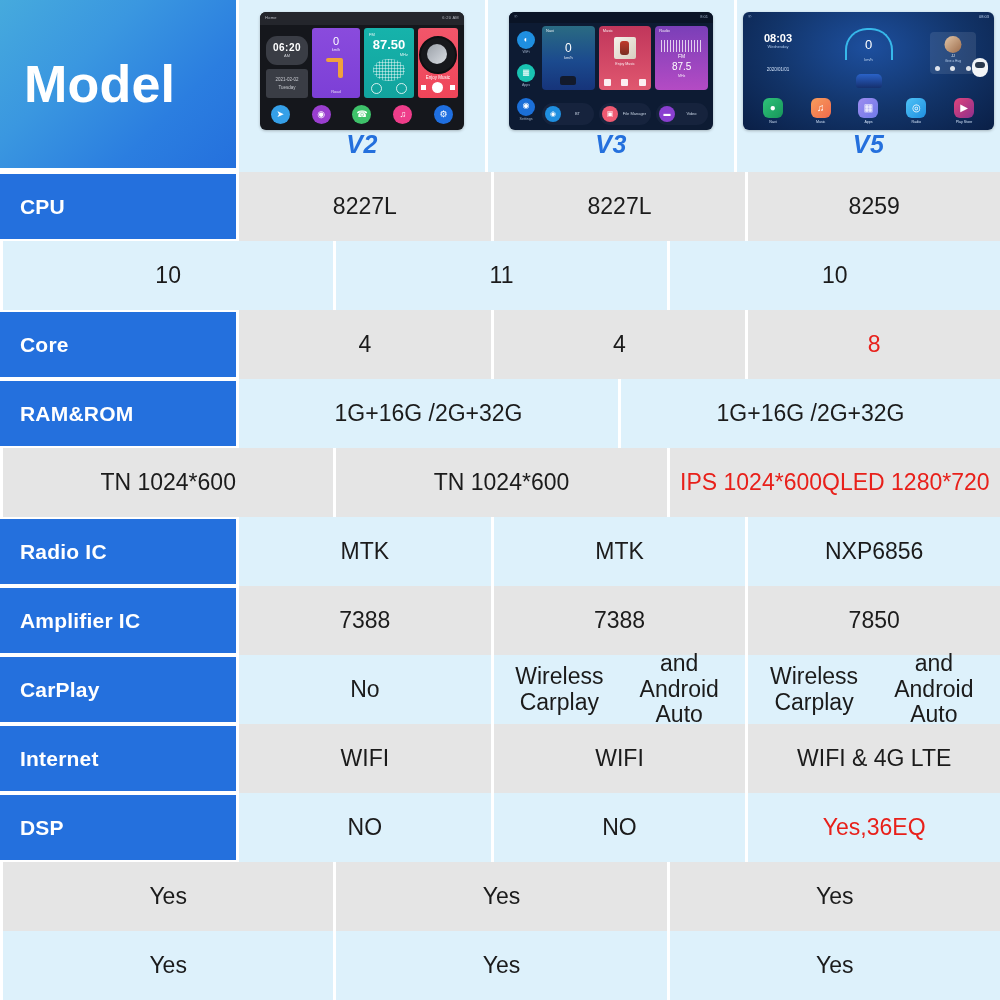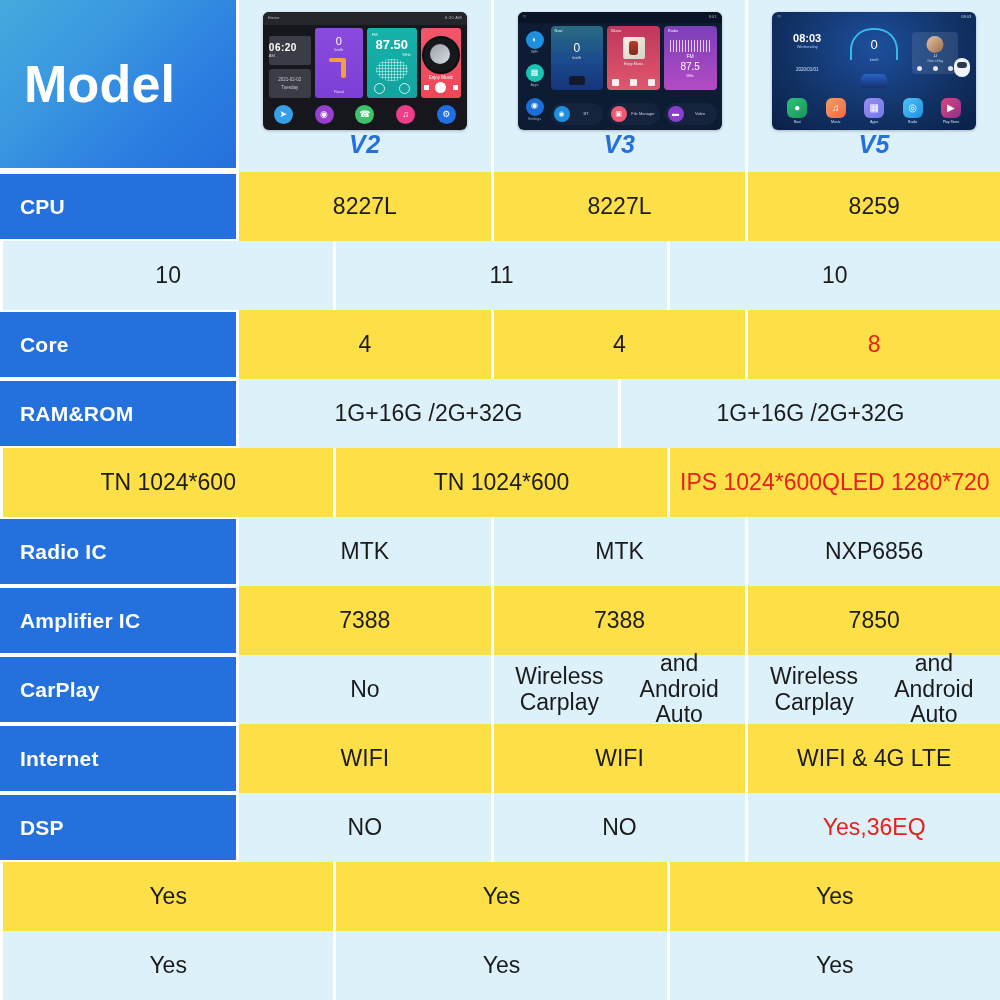--- a/index.html
+++ b/index.html
@@ -51,21 +51,21 @@
     box-sizing:border-box;
     display:flex;align-items:center;justify-content:center;
     text-align:center;
     font-size:23px;
     color:#1b1b1b;
     border-left:3px solid #ffffff;
     line-height:1.12;
     padding:0 6px;
   }
   .row.data.alt .cell{background:#ddf1fb;}
-  .row.data .cell{background:#fde047;}
+  .row.data .cell{background:#e5e5e5;}
   .row.header .cell{
     background:#ddf1fb;
     flex-direction:column;
     justify-content:flex-start;
     padding-top:12px;
   }
   .cell.red{color:#e8201a;}
   .cell .two-line{display:block;}
 
   
@@ -85,22 +85,22 @@
     color:#2470dd;
     letter-spacing:.5px;
   }
 
   
   .v2-bar{position:absolute;top:0;left:0;right:0;height:13px;background:#24262c;
           display:flex;align-items:center;justify-content:space-between;padding:0 5px;}
   .v2-bar .b{font-size:4px;color:#b9bcc4;letter-spacing:.3px;}
   .v2-tiles{position:absolute;top:16px;left:6px;right:6px;height:70px;display:flex;gap:4px;}
   .v2-col1{width:42px;display:flex;flex-direction:column;gap:4px;}
-  .v2-clock{flex:1;background:#3a3d45;border-radius:2px;display:flex;flex-direction:column;
-            align-items:flex-start;justify-content:center;color:#fff;margin-top:8px;}
+  .v2-clock{flex:1;background:#3a3d45;border-radius:11px;display:flex;flex-direction:column;
+            align-items:center;justify-content:center;color:#fff;margin-top:8px;}
   .v2-clock .t{font-size:10px;letter-spacing:.5px;font-weight:bold;}
   .v2-clock .s{font-size:4px;margin-top:1px;color:#cfd2d8;}
   .v2-date{flex:1;background:#3a3d45;border-radius:3px;display:flex;flex-direction:column;
            align-items:center;justify-content:center;color:#c9ccd2;}
   .v2-date .d1{font-size:4.5px;}
   .v2-date .d2{font-size:4.5px;margin-top:2px;}
   .v2-speed{width:48px;border-radius:3px;
             background:linear-gradient(180deg,#8a4bdd 0%,#7c3fd6 100%);
             position:relative;color:#fff;}
   .v2-speed .n{position:absolute;top:7px;left:0;right:0;text-align:center;font-size:11px;}
@@ -166,21 +166,21 @@
   .v3-rad .fm{position:absolute;top:28px;left:0;right:0;text-align:center;font-size:5px;}
   .v3-rad .f{position:absolute;top:35px;left:0;right:0;text-align:center;font-size:10px;}
   .v3-rad .mh{position:absolute;top:48px;left:0;right:0;text-align:center;font-size:3.6px;opacity:.85;}
   .v3-btns{position:absolute;left:33px;right:5px;bottom:5px;height:22px;display:flex;gap:5px;}
   .v3-btn{flex:1;background:#16233d;border-radius:11px;display:flex;align-items:center;padding-left:3px;}
   .v3-btn .c{width:16px;height:16px;border-radius:50%;display:flex;align-items:center;justify-content:center;
              color:#fff;font-size:7px;}
   .v3-btn .t{font-size:4px;color:#c6d2e2;flex:1;text-align:center;}
 
   
-  .v5{background:radial-gradient(ellipse at 50% 30%,#1d4f9e 0%,#123469 55%,#0a1f46 100%);}
+  .v5{background:radial-gradient(ellipse at 50% 30%,#1d4f9e 0%,#123469 55%,#0a1f46 100%);padding-left:47px;}
   .v5-bar{position:absolute;top:0;left:0;right:0;height:11px;
           display:flex;align-items:center;justify-content:space-between;padding:0 5px;}
   .v5-bar .b{font-size:4px;color:#bcd2ee;}
   .v5-clock{position:absolute;left:12px;top:20px;width:46px;}
   .v5-clock .t{font-size:11px;color:#fff;font-weight:bold;}
   .v5-clock .d{font-size:4px;color:#a8c4e8;margin-top:1px;}
   .v5-clock .dt{font-size:4.5px;color:#cfe0f6;margin-top:17px;}
   .v5-gauge{position:absolute;left:50%;top:16px;transform:translateX(-50%);
      width:44px;height:30px;border:2px solid #37b8ea;border-bottom:none;
      border-radius:22px 22px 0 0;}

